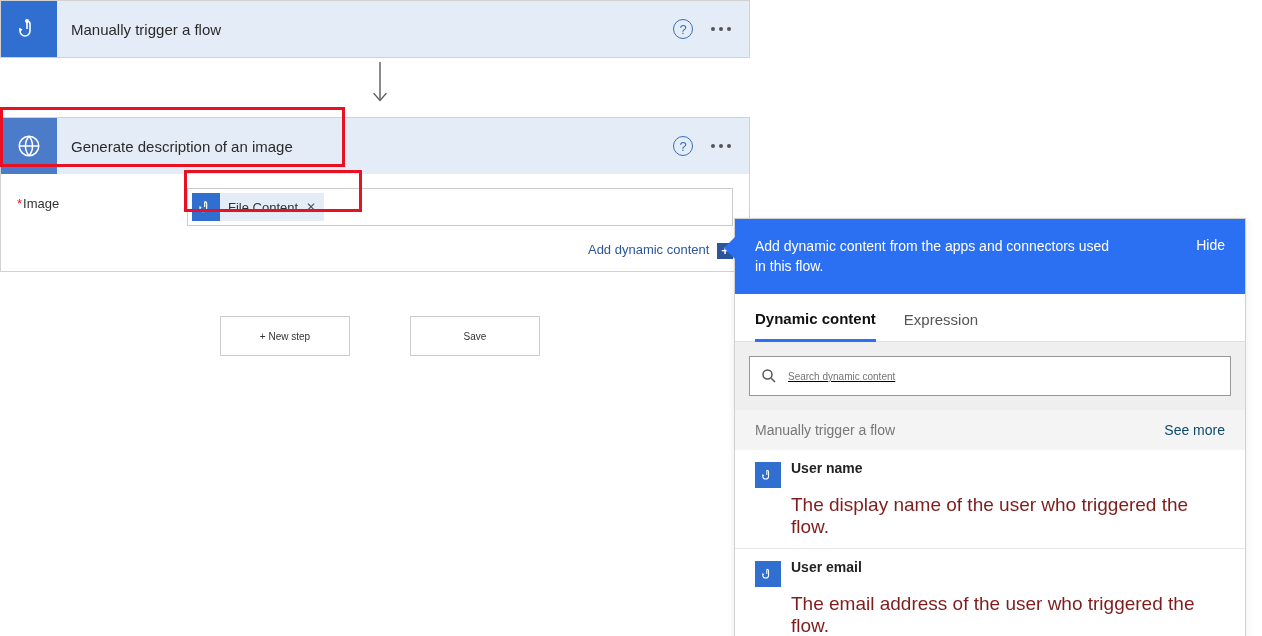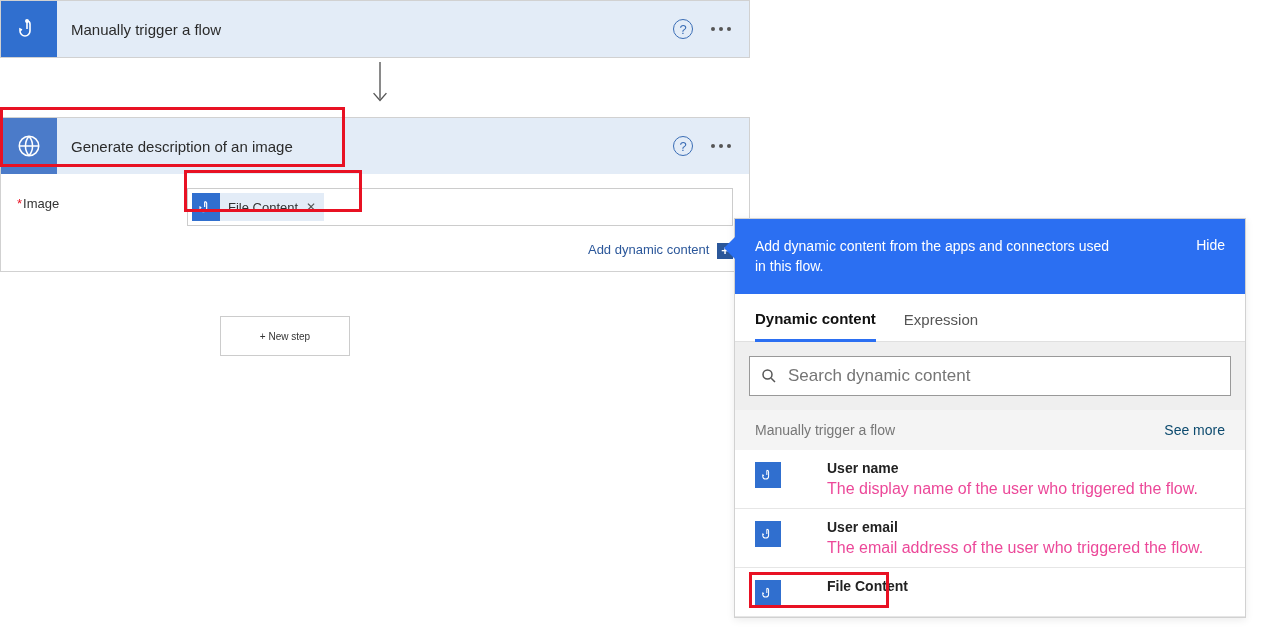--- a/index.html
+++ b/index.html
@@ -41,28 +41,28 @@
   .dc-panel { position: absolute; right: 16px; top: 218px; width: 512px; border: 1px solid #d1d1d1; background: #fff; box-shadow: 0 2px 8px rgba(0,0,0,0.08); }
   .dc-caret { position: absolute; left: -11px; top: 18px; width: 0; height: 0; border-top: 11px solid transparent; border-bottom: 11px solid transparent; border-right: 11px solid #2b6ff2; }
   .dc-header { background: #2b6ff2; color: #fff; padding: 18px 20px; display: flex; justify-content: space-between; align-items: flex-start; font-size: 14px; }
   .dc-header-text { max-width: 360px; line-height: 1.4; }
   .dc-hide { cursor: pointer; font-size: 14px; }
   .dc-tabs { display: flex; gap: 28px; padding: 16px 20px 0 20px; border-bottom: 1px solid #e0e0e0; align-items: center; }
   .dc-tab { padding-bottom: 12px; font-size: 15px; color: #555; cursor: pointer; }
   .dc-tab.active { color: #111; font-weight: 600; border-bottom: 3px solid #2b6ff2; margin-bottom: -1px; }
   .dc-search-wrap { padding: 14px 14px; background: #efefef; }
   .dc-search { display: flex; align-items: center; border: 1px solid #999; background: #fff; height: 40px; padding: 0 10px; }
-  .dc-search input { border: none; outline: none; flex: 1; font-size: 17px; margin-left: 10px; }
+  .dc-search input { border: none; outline: none; flex: 1; font-size: 10px; margin-left: 10px; text-decoration: underline; }
   .dc-section-head { display: flex; justify-content: space-between; padding: 12px 20px; background: #f4f4f4; color: #777; font-size: 14px; }
   .dc-see-more { color: #0c4a6e; cursor: pointer; }
-  .dc-item { display: flex; align-items: flex-start; padding: 10px 20px; border-bottom: 1px solid #e6e6e6; cursor: pointer; gap: 36px; }
+  .dc-item { display: flex; align-items: flex-start; padding: 10px 20px; border-bottom: 1px solid #e6e6e6; cursor: pointer; }
   .dc-item-icon { width: 26px; height: 26px; background: #306fcf; display: flex; align-items: center; justify-content: center; margin-right: 10px; flex-shrink: 0; margin-top: 2px; }
   .dc-item-texts { flex: 1; }
   .dc-item-title { font-size: 14px; font-weight: 600; color: #222; }
-  .dc-item-desc { font-size: 16px; color: #ec4899; margin-top: 4px; }
+  .dc-item-desc { font-size: 19px; color: #7f1d1d; margin-top: 18px; }
   .red-box-3 { position: absolute; border: 3px solid #e81123; pointer-events: none; }
 
 </style>
 </head>
 <body>
 
 <div class="canvas">
 
   <div class="step-card">
     <div class="step-header">
@@ -121,20 +121,21 @@
       <span class="add-dyn-link">Add dynamic content</span>
       <span class="add-dyn-plus">+</span>
     </div>
   </div>
 
   <div class="red-box-1"></div>
   <div class="red-box-2"></div>
 
   <div class="action-buttons">
     <div class="btn">+ New step</div>
+    <div class="btn">Save</div>
   </div>
 </div>
 
 <div class="dc-panel">
   <div class="dc-caret"></div>
   <div class="dc-header">
     <div class="dc-header-text">Add dynamic content from the apps and connectors used in this flow.</div>
     <div class="dc-hide">Hide</div>
   </div>
   <div class="dc-tabs">

